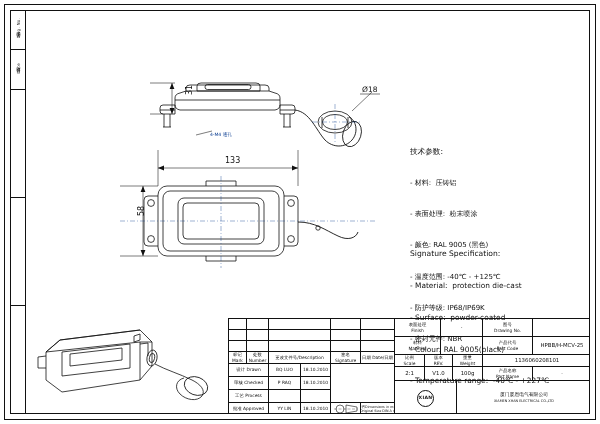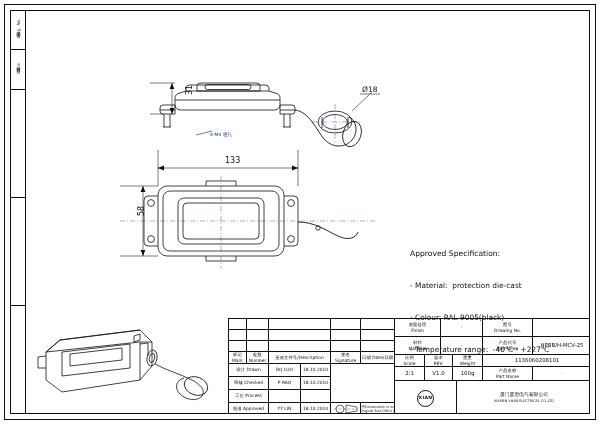--- a/index.html
+++ b/index.html
@@ -237,24 +237,34 @@
       <path d="M134,336 L140,334 L140,340 L134,342 Z"></path>
     </g>
   </svg>
 
   <div class="dim dim-133">133</div>
   <div class="dim dim-58">58</div>
   <div class="dim dim-31">31</div>
   <div class="dim dim-d18">Ø18</div>
   <div class="dim dim-m4">4-M4 通孔</div>
 
+  <div class="spec spec-cn">
+    <div class="spec-title">技术参数:</div>
+    <div>- 材料:  压铸铝</div>
+    <div>- 表面处理:  粉末喷涂</div>
+    <div>- 颜色: RAL 9005 (黑色)</div>
+    <div>- 温度范围: -40℃ - +125℃</div>
+    <div>- 防护等级: IP68/IP69K</div>
+    <div>- 密封元件: NBR</div>
+  </div>
 
   <div class="spec spec-en">
-    <div class="spec-title">Approved Specification:</div>
+    <div class="spec-title">Signature Specification:</div>
     <div>- Material:  protection die-cast</div>
+    <div>- Surface:  powder-coated</div>
     <div>- Colour: RAL 9005(black)</div>
     <div>- Temperature range:  -40℃ - +227℃</div>
     
   </div>
 
   <div class="tb" style="left:228px;top:318px;width:362px;height:96px;">
 
     <div class="tb-cell" style="left:0;top:0;width:18px;height:11px;"></div>
     <div class="tb-cell" style="left:18px;top:0;width:22px;height:11px;"></div>
     <div class="tb-cell" style="left:40px;top:0;width:62px;height:11px;"></div>

